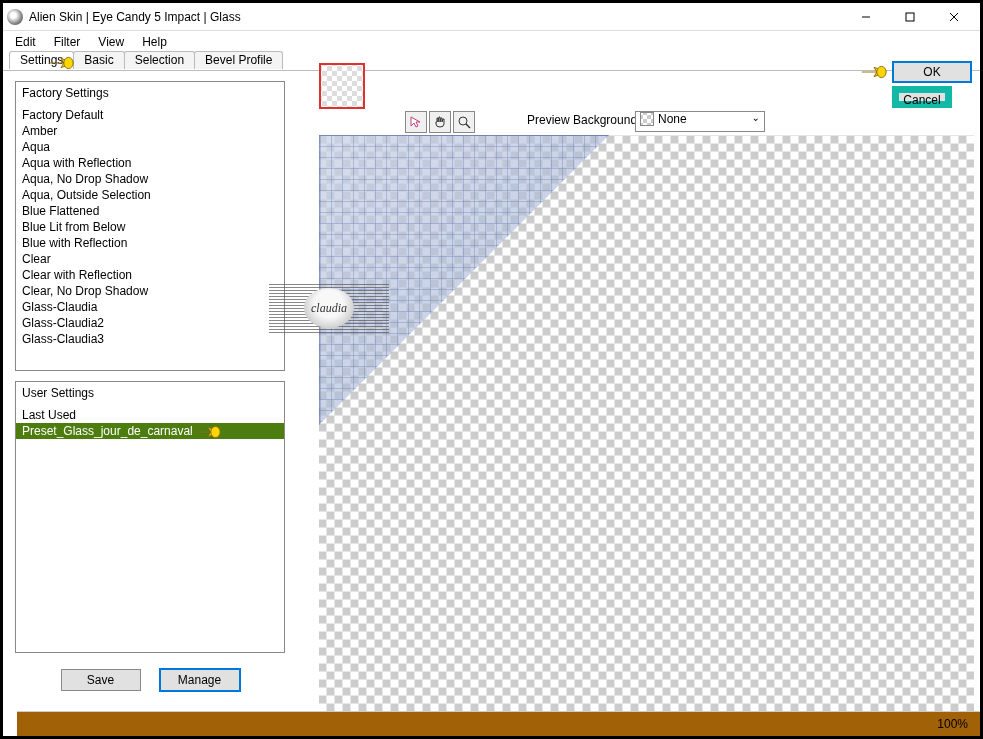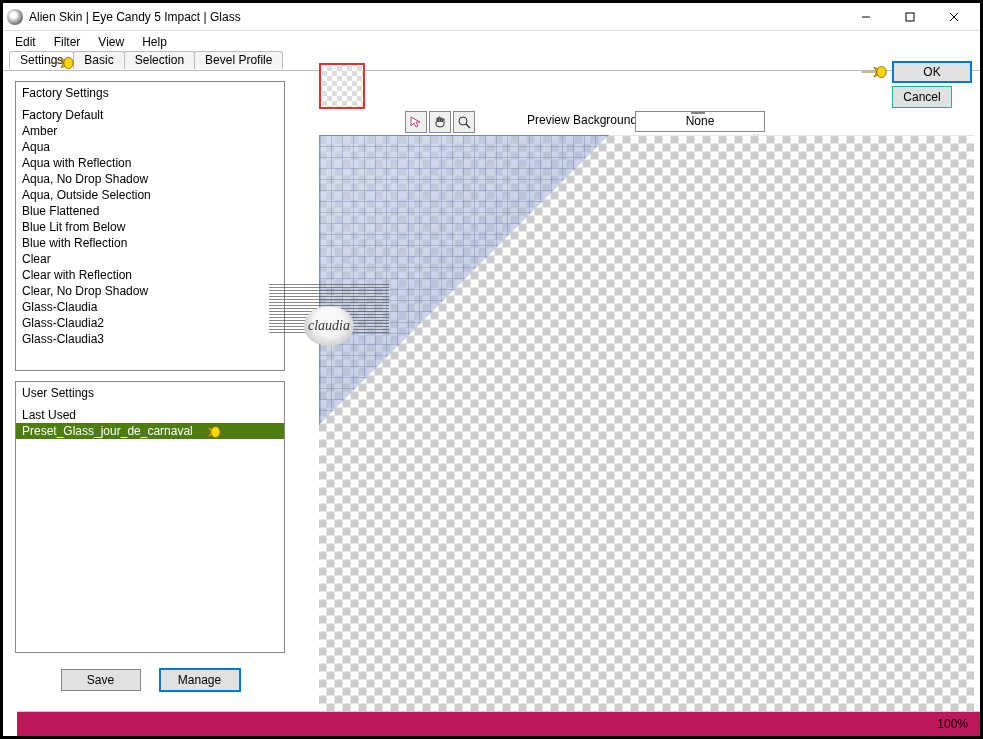--- a/index.html
+++ b/index.html
@@ -159,25 +159,24 @@
   font-size: 12px;
 }
 .preview-select {
   position: absolute;
   left: 340px; top: 40px;
   width: 130px;
   height: 21px;
   border: 1px solid #888;
   background: #fff;
   display: flex;
-  align-items: center;
+  align-items: flex-start;
   padding: 0 4px;
   font-size: 12px;
   cursor: pointer;
-  flex-direction: column;
 }
 .preview-swatch {
   width: 14px; height: 14px;
   border: 1px solid #888;
   margin-right: 4px;
   background:
     repeating-conic-gradient(#ccc 0% 25%, #fff 0% 50%) 50% / 8px 8px;
 }
 .preview-select .chev { margin-left: auto; font-size: 10px; }
 
@@ -191,21 +190,21 @@
 }
 .ok-btn {
   width: 80px; height: 22px;
   border: 2px solid #0078d7;
   background: #e1e1e1;
   font-size: 12px;
   cursor: pointer;
 }
 .cancel-btn {
   width: 60px; height: 22px;
-  border: 1px solid #14b8a6;
+  border: 7px solid #14b8a6;
   background: #e1e1e1;
   font-size: 12px;
   cursor: pointer;
 }
 
 .preview-area {
   position: absolute;
   left: 24px; right: 6px; top: 64px; bottom: 4px;
   background:
     repeating-conic-gradient(#ccc 0% 25%, #fff 0% 50%) 50% / 16px 16px;
@@ -227,42 +226,42 @@
   left: -50px; top: 148px;
   width: 120px; height: 50px;
   z-index: 50;
 }
 .wm-lines {
   position: absolute; inset: 0;
   background: repeating-linear-gradient(0deg, #555 0 1px, transparent 1px 3px);
   opacity: 0.7;
 }
 .wm-circle {
-  position: absolute; left: 35px; top: 23px;
+  position: absolute; left: 35px; top: 5px;
   width: 50px; height: 40px;
   border-radius: 50%;
   background: radial-gradient(ellipse at 50% 40%, #f8f8f8 40%, #ccc 75%, #999 100%);
   display: flex; align-items: center; justify-content: center;
   font-family: cursive;
-  font-size: 14px;
+  font-size: 12px;
   font-style: italic;
   color: #333;
 }
 
 .statusbar {
   position: absolute;
   left: 14px; right: 0; bottom: 0;
   height: 25px;
   border-top: 1px solid #ccc;
   display: flex;
   justify-content: flex-end;
   align-items: center;
   padding-right: 12px;
   font-size: 12px;
-  background: #be185d;
+  background: #a16207;
 }
 
 ::-webkit-scrollbar { width: 16px; background: #f0f0f0; }
 ::-webkit-scrollbar-thumb { background: #c0c0c0; border: 1px solid #a0a0a0; }
 ::-webkit-scrollbar-button { height: 16px; background: #f0f0f0; border: 1px solid #a0a0a0; }
 </style>
 </head>
 <body>
 
 <div class="titlebar">

